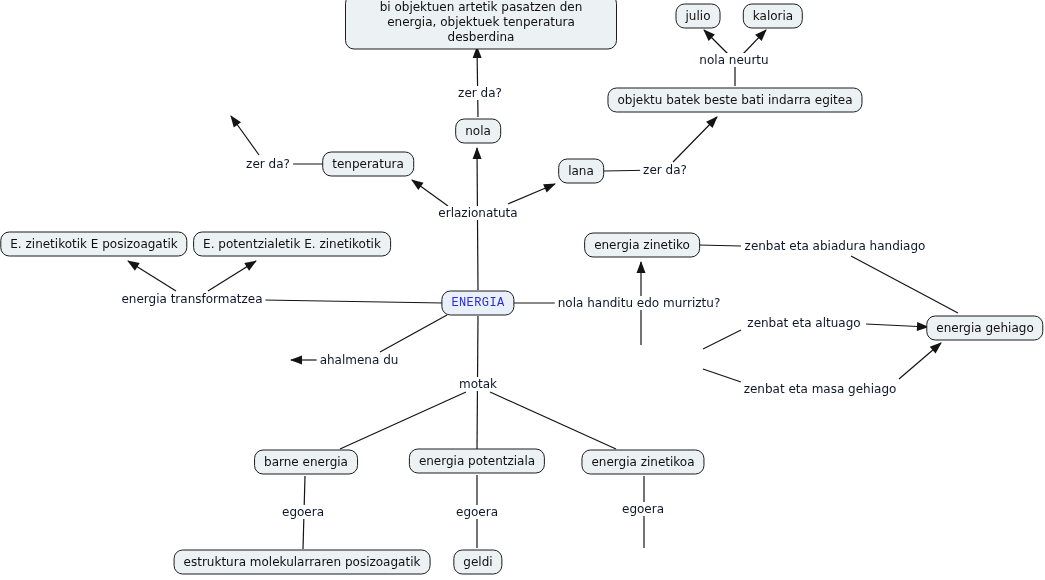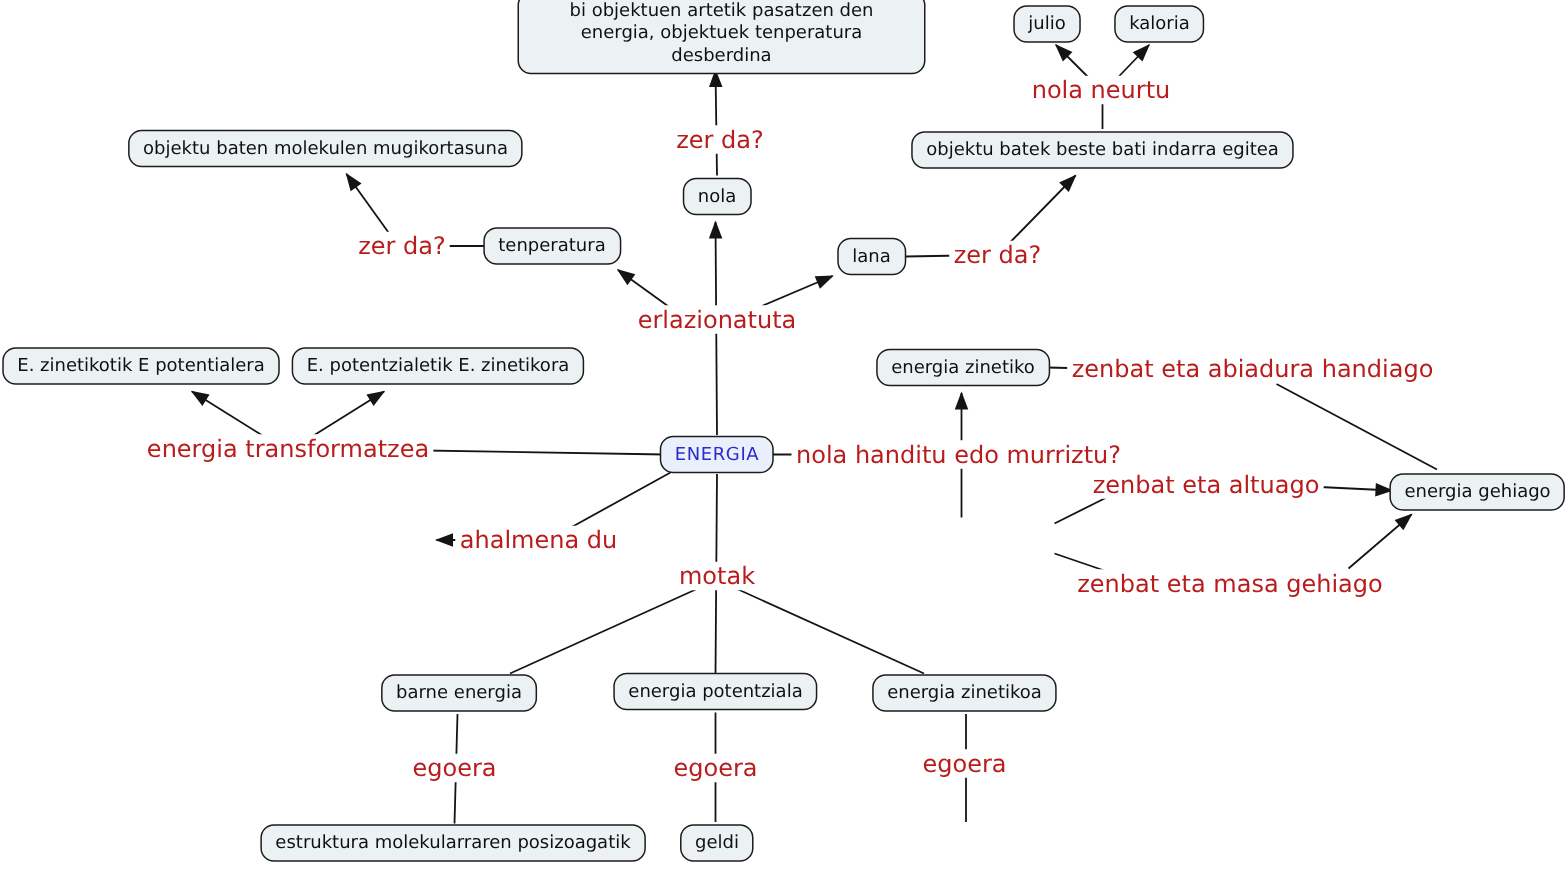--- a/index.html
+++ b/index.html
@@ -16,25 +16,26 @@
     border:1px solid var(--box-border,#1c1c1c);
     border-radius:9px; padding:4px 9px;
     font-size:12px; line-height:1.25; color:#101010;
     white-space:nowrap; text-align:center;
   }
   .box.wide { white-space:normal; width:252px; }
   .box.root {
     background:var(--root-fill,#e9effb);
     color:var(--root-color,#2b2bd0);
     letter-spacing:.4px;
+    font-family:Liberation Mono, monospace;
   }
   .link {
     position:absolute; transform:translate(-50%,-50%);
     background:var(--bg,#ffffff); padding:0 3px;
-    font-size:16px; color:#b91c1c; white-space:nowrap;
+    font-size:12px; color:#0f172a; white-space:nowrap;
   }
 </style>
 </head>
 <body>
 
 <div id="canvas">
 
   <svg class="edges">
     <defs>
       <marker id="arw" markerWidth="14" markerHeight="11" refX="12" refY="5" orient="auto" markerUnits="userSpaceOnUse">
@@ -88,26 +89,25 @@
   <span class="link" style="left:359px;top:360px">ahalmena du</span>
   <span class="link" style="left:478px;top:384px">motak</span>
   <span class="link" style="left:303px;top:512px">egoera</span>
   <span class="link" style="left:477px;top:512px">egoera</span>
   <span class="link" style="left:643px;top:509px">egoera</span>
 
   <div class="box wide" style="left:481px;top:22px">bi objektuen artetik pasatzen den energia, objektuek tenperatura desberdina</div>
   <div class="box" style="left:698px;top:16px">julio</div>
   <div class="box" style="left:773px;top:16px">kaloria</div>
   <div class="box" style="left:735px;top:100px">objektu batek beste bati indarra egitea</div>
-  <div class="box" style="left:217px;top:99px">objektu baten molekulen mugikortasuna</div>
   <div class="box" style="left:368px;top:164px">tenperatura</div>
   <div class="box" style="left:478px;top:131px">nola</div>
   <div class="box" style="left:581px;top:171px">lana</div>
-  <div class="box" style="left:94px;top:244px">E. zinetikotik E potentialera</div>
-  <div class="box" style="left:292px;top:244px">E. potentzialetik E. zinetikora</div>
+  <div class="box" style="left:94px;top:244px">E. zinetikotik E posizoagatik</div>
+  <div class="box" style="left:292px;top:244px">E. potentzialetik E. zinetikotik</div>
   <div class="box root" style="left:478px;top:303px">ENERGIA</div>
   <div class="box" style="left:642px;top:245px">energia zinetiko</div>
   <div class="box" style="left:985px;top:328px">energia gehiago</div>
   <div class="box" style="left:306px;top:462px">barne energia</div>
   <div class="box" style="left:477px;top:461px">energia potentziala</div>
   <div class="box" style="left:302px;top:562px">estruktura molekularraren posizoagatik</div>
   <div class="box" style="left:643px;top:462px">energia zinetikoa</div>
   <div class="box" style="left:478px;top:562px">geldi</div>
 
 </div>

